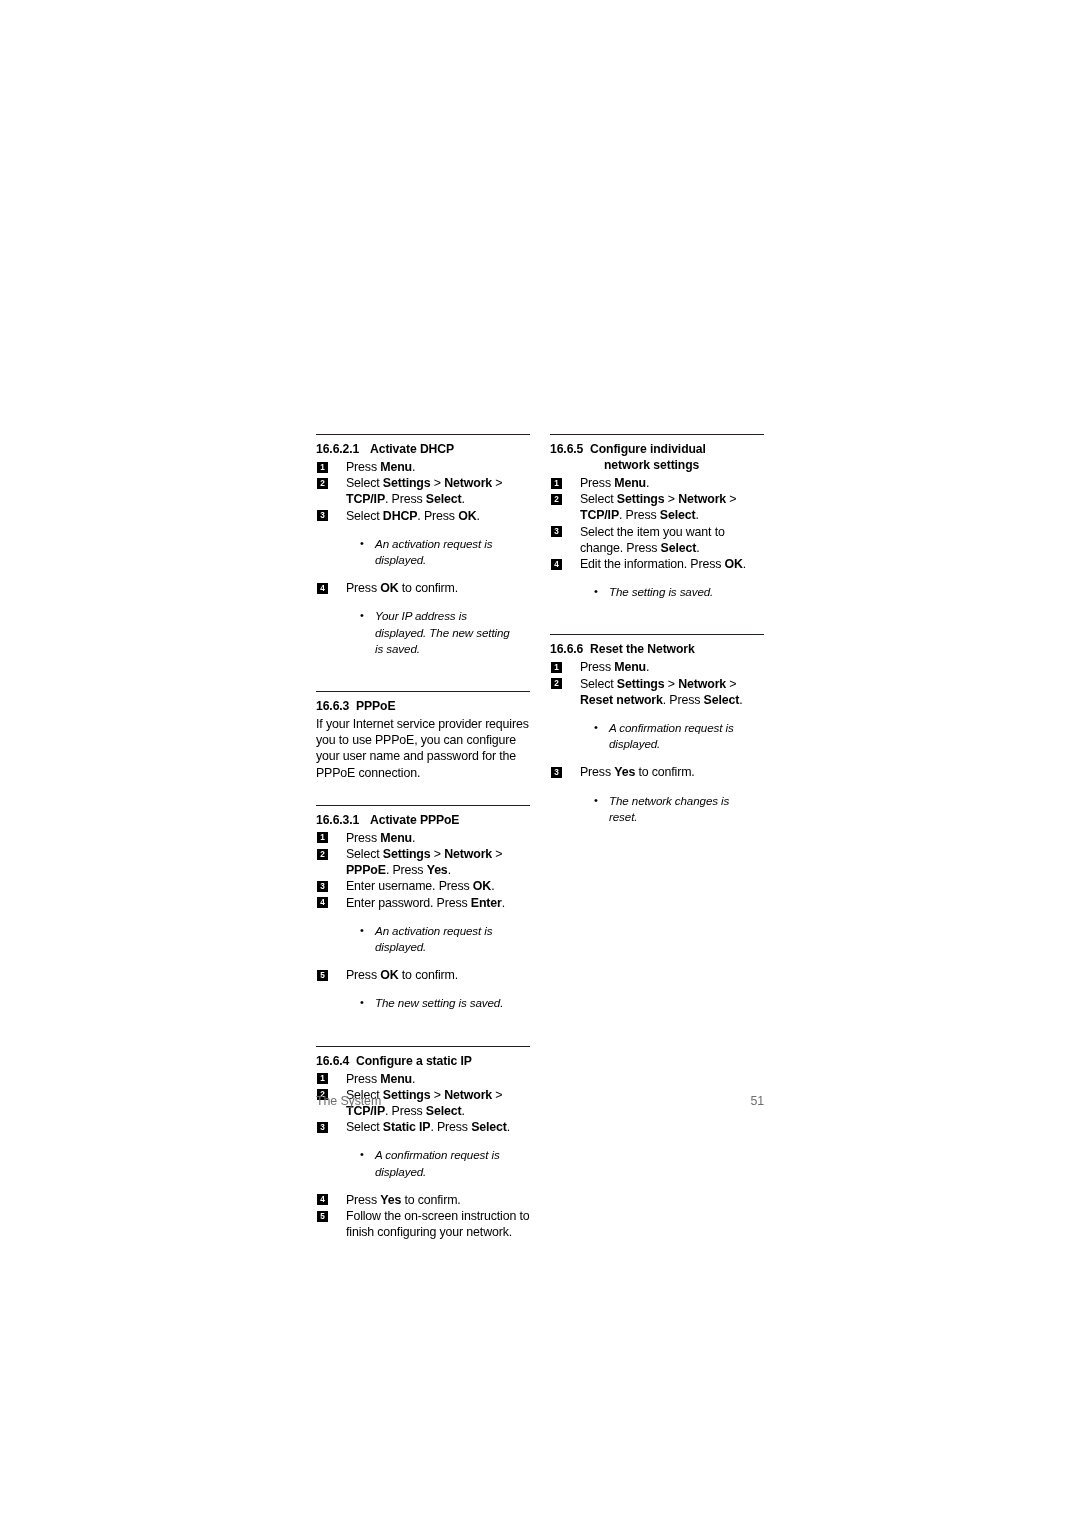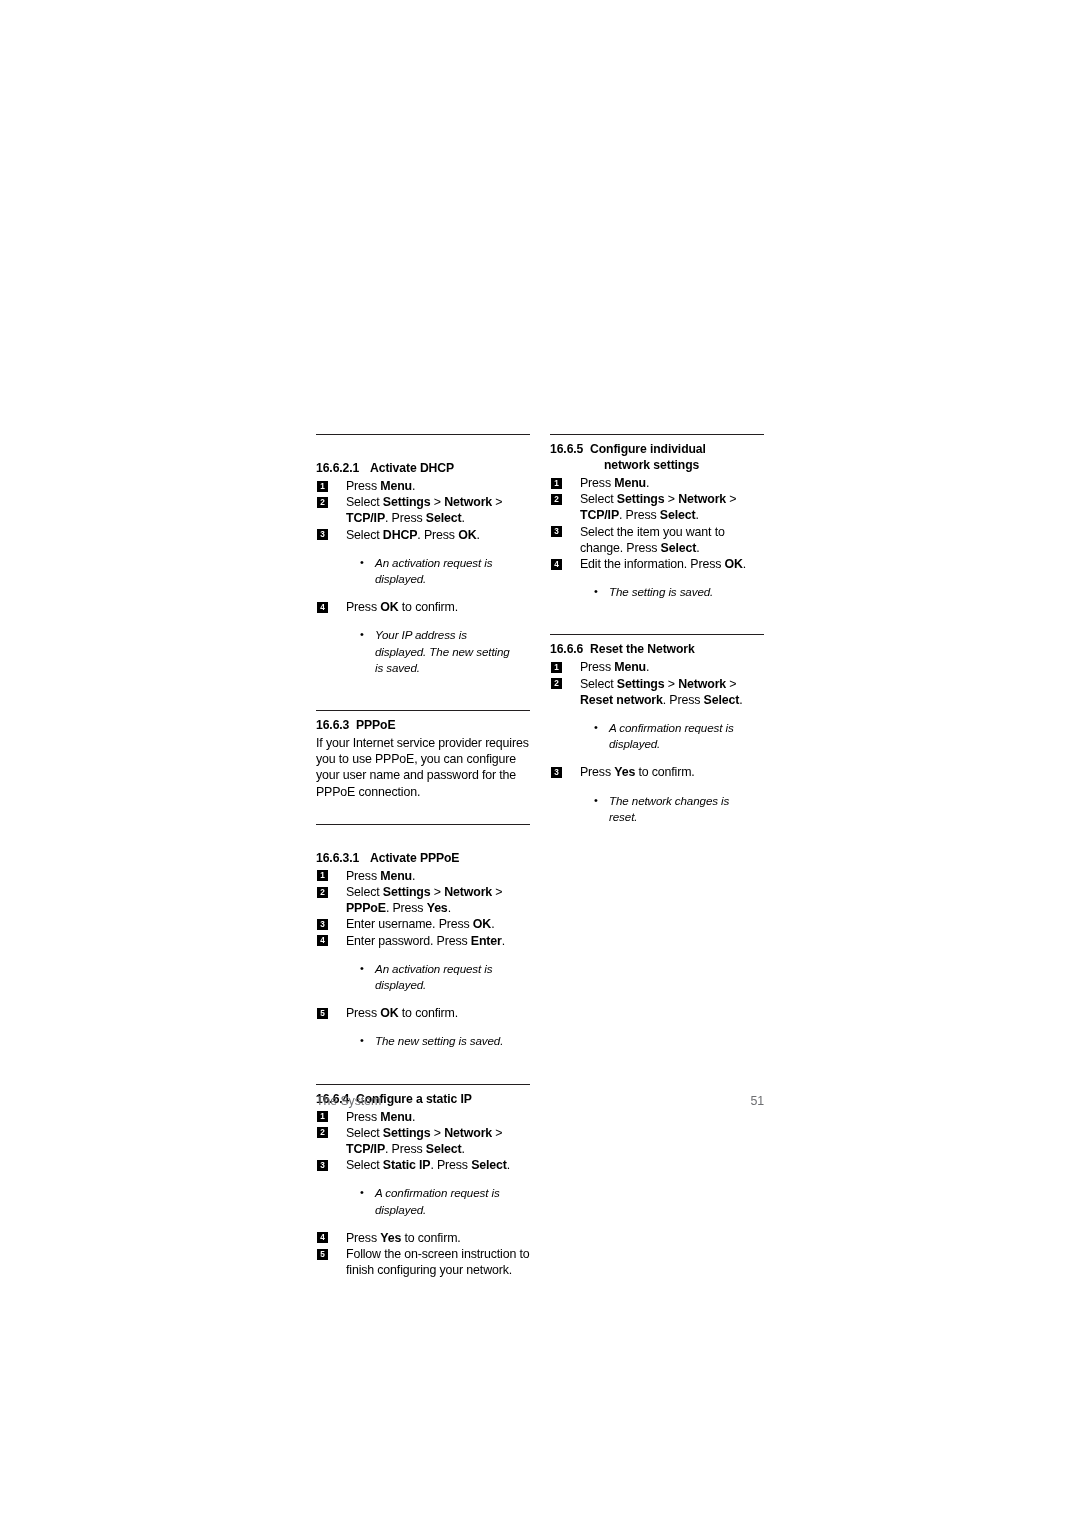--- a/index.html
+++ b/index.html
@@ -54,21 +54,20 @@
     margin: 0 0 2px 0;
     letter-spacing: -0.1px;
   }
   .sect-head .num {
     display: inline-block;
     min-width: 40px;
   }
   .sect-head .num-wide {
     display: inline-block;
     min-width: 54px;
-    margin-top: 19px;
   }
   .sect-head .cont-line {
     display: block;
     padding-left: 54px;
   }
 
   p.body-text {
     font-size: 12.4px;
     line-height: 16.2px;
     margin: 0 0 2px 0;

